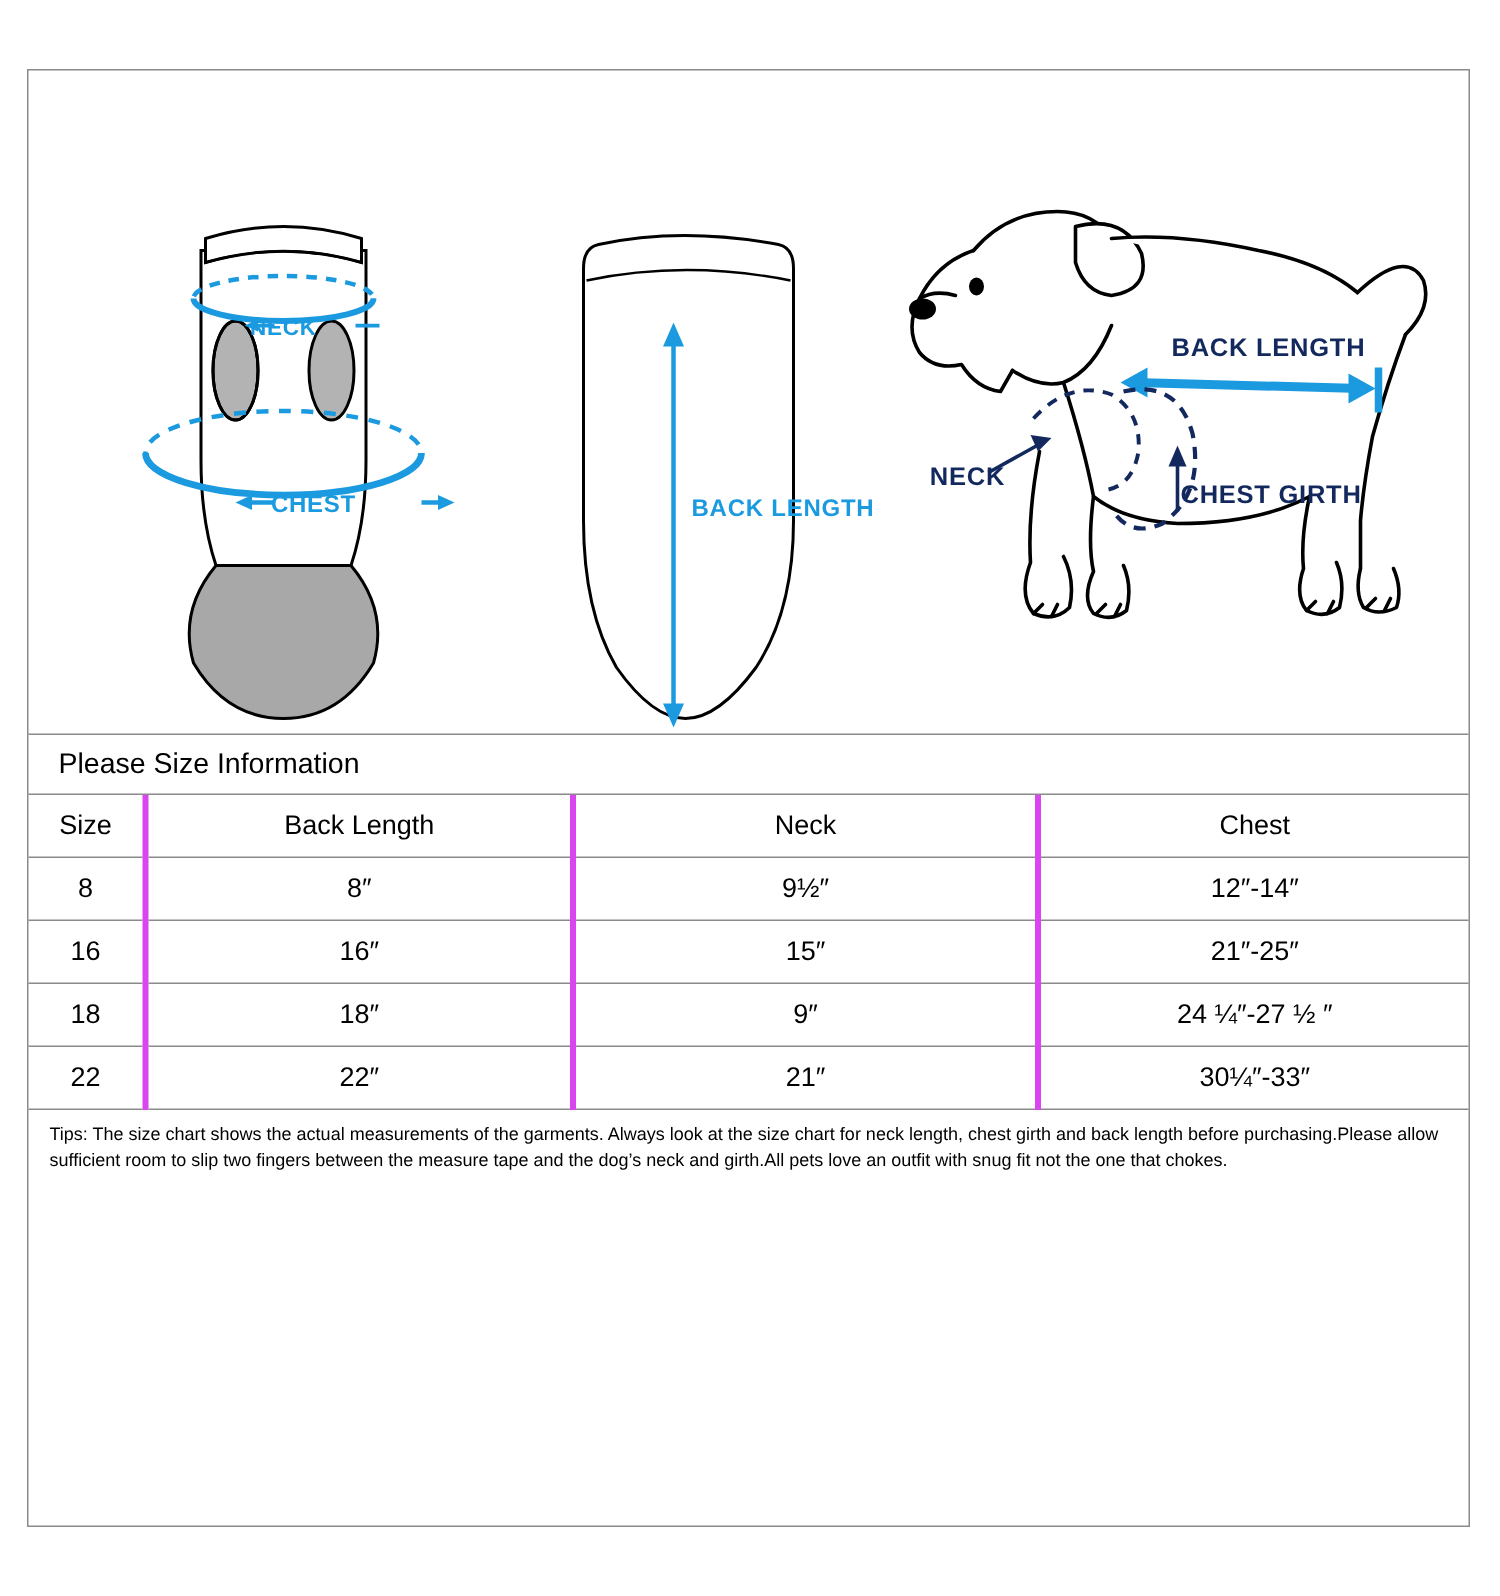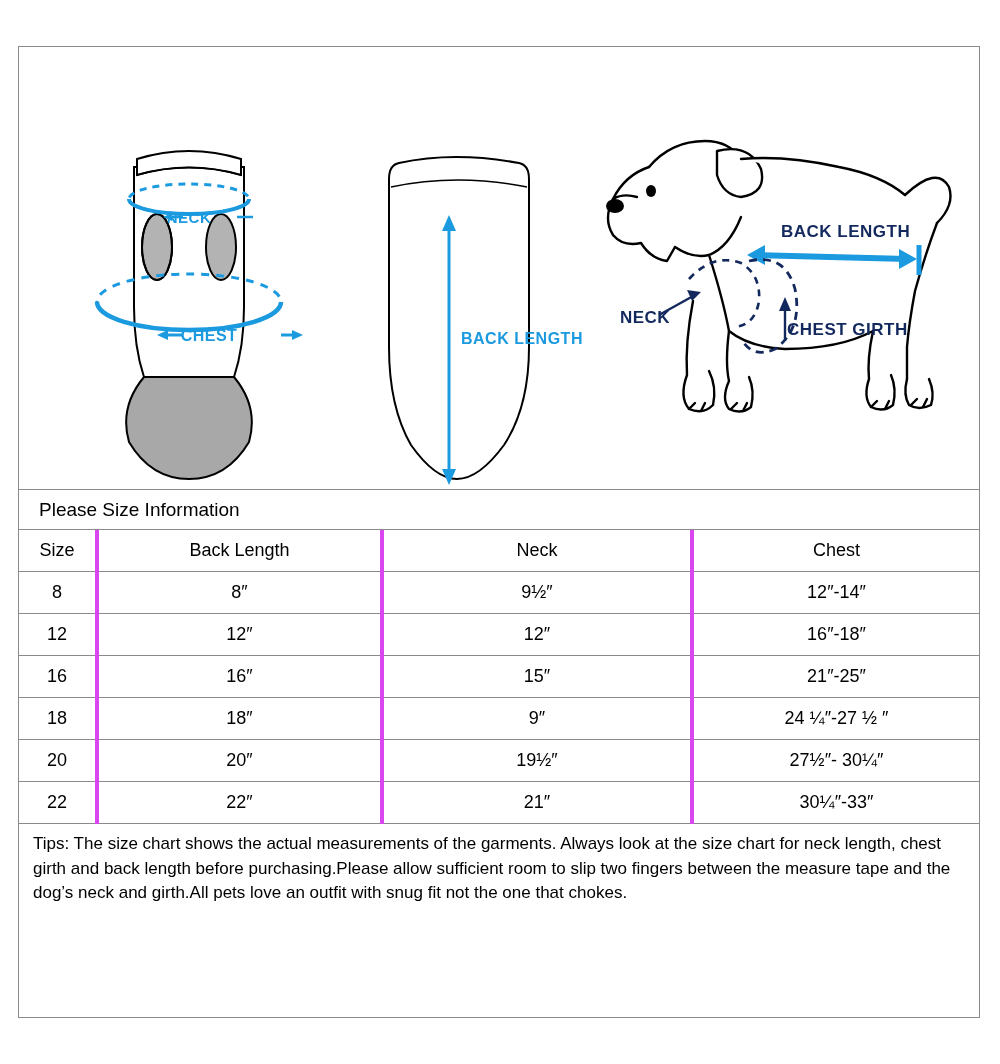--- a/index.html
+++ b/index.html
@@ -72,21 +72,21 @@
   table.size-table th:last-child,
   table.size-table td:last-child { border-right: none; }
   table.size-table tr:last-child td { border-bottom: 1px solid #8a8a8a; }
   col.c-size { width: 78px; }
   col.c-back { width: 285px; }
   col.c-neck { width: 310px; }
   col.c-chest{ width: 287px; }
 
   .tips {
     padding: 8px 12px 10px 14px;
-    font-size: 17px;
+    font-size: 12px;
     line-height: 1.45;
     box-sizing: border-box;
   }
 
   
   .lbl-lt { font-family: "Liberation Sans", sans-serif; font-size: 15px; fill: #1b9ae0; font-weight: bold; letter-spacing: .5px;}
   .lbl-dk { font-family: "Liberation Sans", sans-serif; font-size: 17px; fill: #13295e; font-weight: bold; letter-spacing: .5px;}
   .lbl-bl { font-family: "Liberation Sans", sans-serif; font-size: 16px; fill: #1b9ae0; font-weight: bold; letter-spacing: .5px;}
 </style>
 </head>
@@ -220,44 +220,32 @@
         </tr>
       </thead>
       <tbody>
         <tr>
           <td>8</td>
           <td>8″</td>
           <td>9½″</td>
           <td>12″-14″</td>
         </tr>
         <tr>
-          <td>12</td>
-          <td>12″</td>
-          <td>12″</td>
-          <td>16″-18″</td>
-        </tr>
-        <tr>
           <td>16</td>
           <td>16″</td>
           <td>15″</td>
           <td>21″-25″</td>
         </tr>
         <tr>
           <td>18</td>
           <td>18″</td>
           <td>9″</td>
           <td>24 ¼″-27 ½ ″</td>
         </tr>
         <tr>
-          <td>20</td>
-          <td>20″</td>
-          <td>19½″</td>
-          <td>27½″- 30¼″</td>
-        </tr>
-        <tr>
           <td>22</td>
           <td>22″</td>
           <td>21″</td>
           <td>30¼″-33″</td>
         </tr>
       </tbody>
     </table>
 
     <div class="tips">Tips:  The size chart shows the actual measurements of the  garments.  Always look at the size chart for neck length, chest girth and back length before purchasing.Please allow sufficient room to slip two fingers between the measure tape and the dog’s neck and girth.All pets love an outfit with snug fit not the one that chokes.</div>
 

